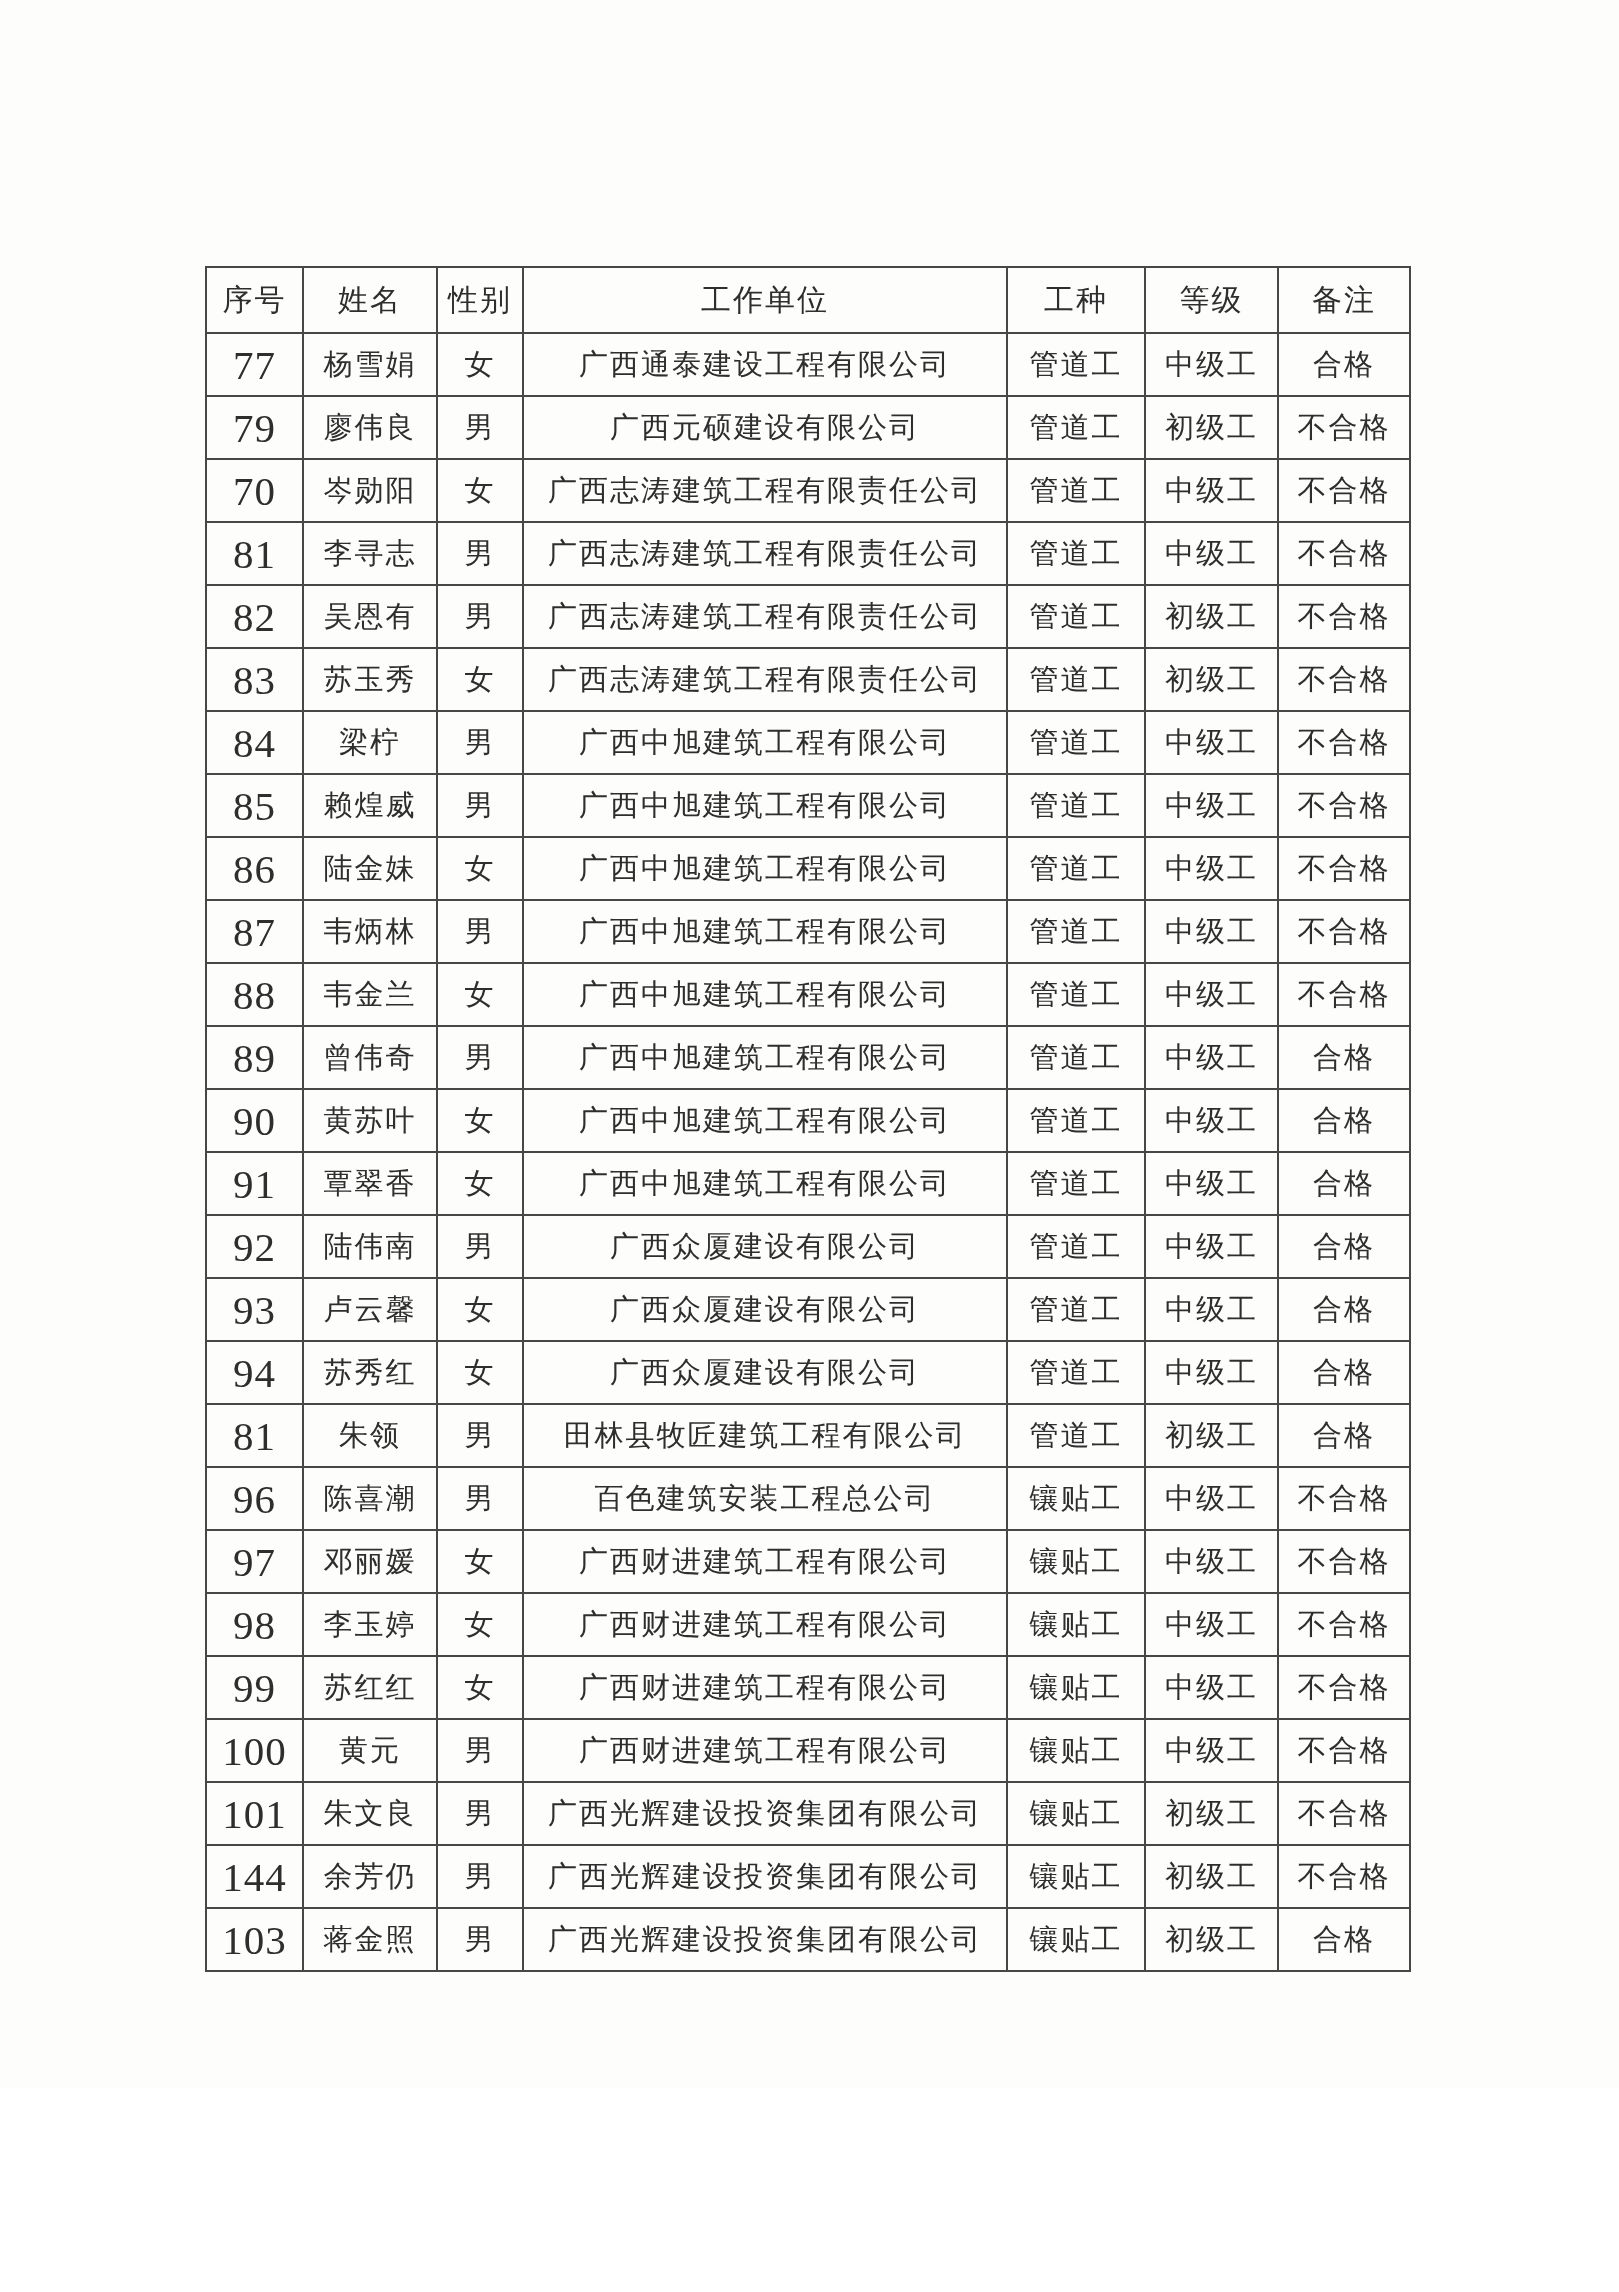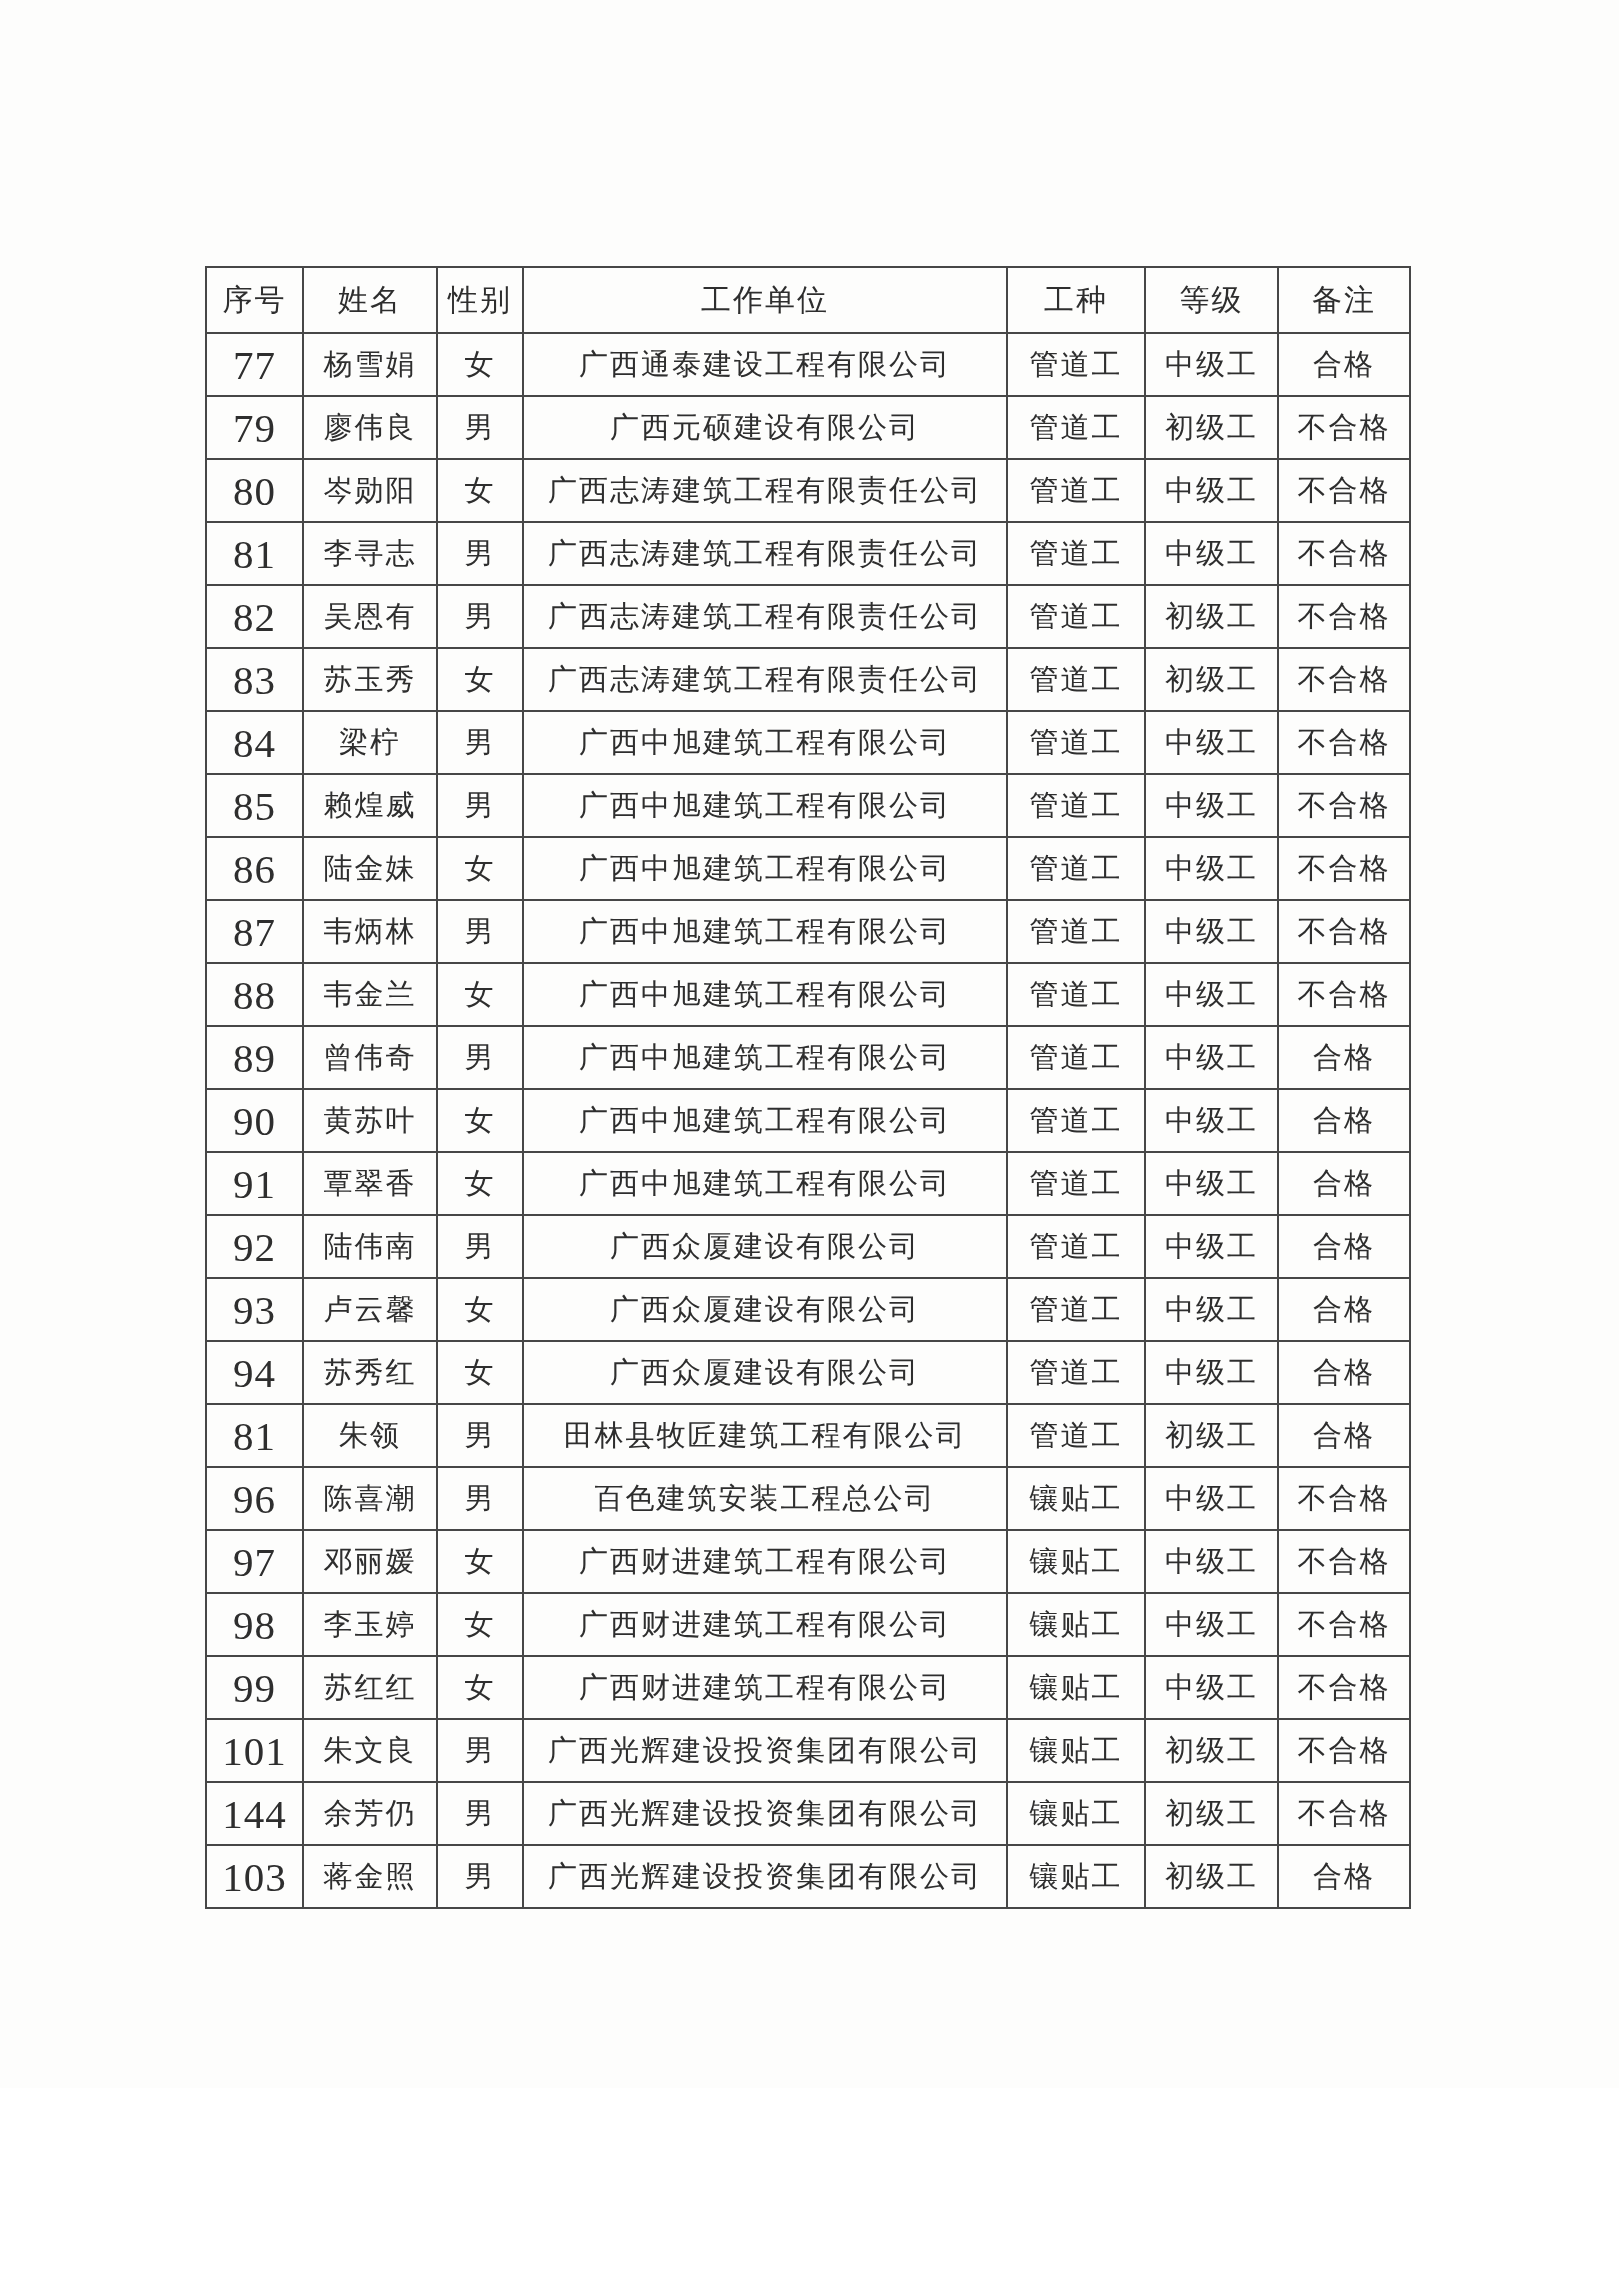--- a/index.html
+++ b/index.html
@@ -109,21 +109,21 @@
         <tr>
       <td class="c-seq">79</td>
       <td class="c-name">廖伟良</td>
       <td class="c-gender">男</td>
       <td class="c-employer">广西元硕建设有限公司</td>
       <td class="c-trade">管道工</td>
       <td class="c-level">初级工</td>
       <td class="c-remark">不合格</td>
     </tr>
         <tr>
-      <td class="c-seq">80</td>
+      <td class="c-seq">70</td>
       <td class="c-name">岑勋阳</td>
       <td class="c-gender">女</td>
       <td class="c-employer">广西志涛建筑工程有限责任公司</td>
       <td class="c-trade">管道工</td>
       <td class="c-level">中级工</td>
       <td class="c-remark">不合格</td>
     </tr>
         <tr>
       <td class="c-seq">81</td>
       <td class="c-name">李寻志</td>
@@ -289,20 +289,29 @@
         <tr>
       <td class="c-seq">99</td>
       <td class="c-name">苏红红</td>
       <td class="c-gender">女</td>
       <td class="c-employer">广西财进建筑工程有限公司</td>
       <td class="c-trade">镶贴工</td>
       <td class="c-level">中级工</td>
       <td class="c-remark">不合格</td>
     </tr>
         <tr>
+      <td class="c-seq">100</td>
+      <td class="c-name">黄元</td>
+      <td class="c-gender">男</td>
+      <td class="c-employer">广西财进建筑工程有限公司</td>
+      <td class="c-trade">镶贴工</td>
+      <td class="c-level">中级工</td>
+      <td class="c-remark">不合格</td>
+    </tr>
+        <tr>
       <td class="c-seq">101</td>
       <td class="c-name">朱文良</td>
       <td class="c-gender">男</td>
       <td class="c-employer">广西光辉建设投资集团有限公司</td>
       <td class="c-trade">镶贴工</td>
       <td class="c-level">初级工</td>
       <td class="c-remark">不合格</td>
     </tr>
         <tr>
       <td class="c-seq">144</td>

